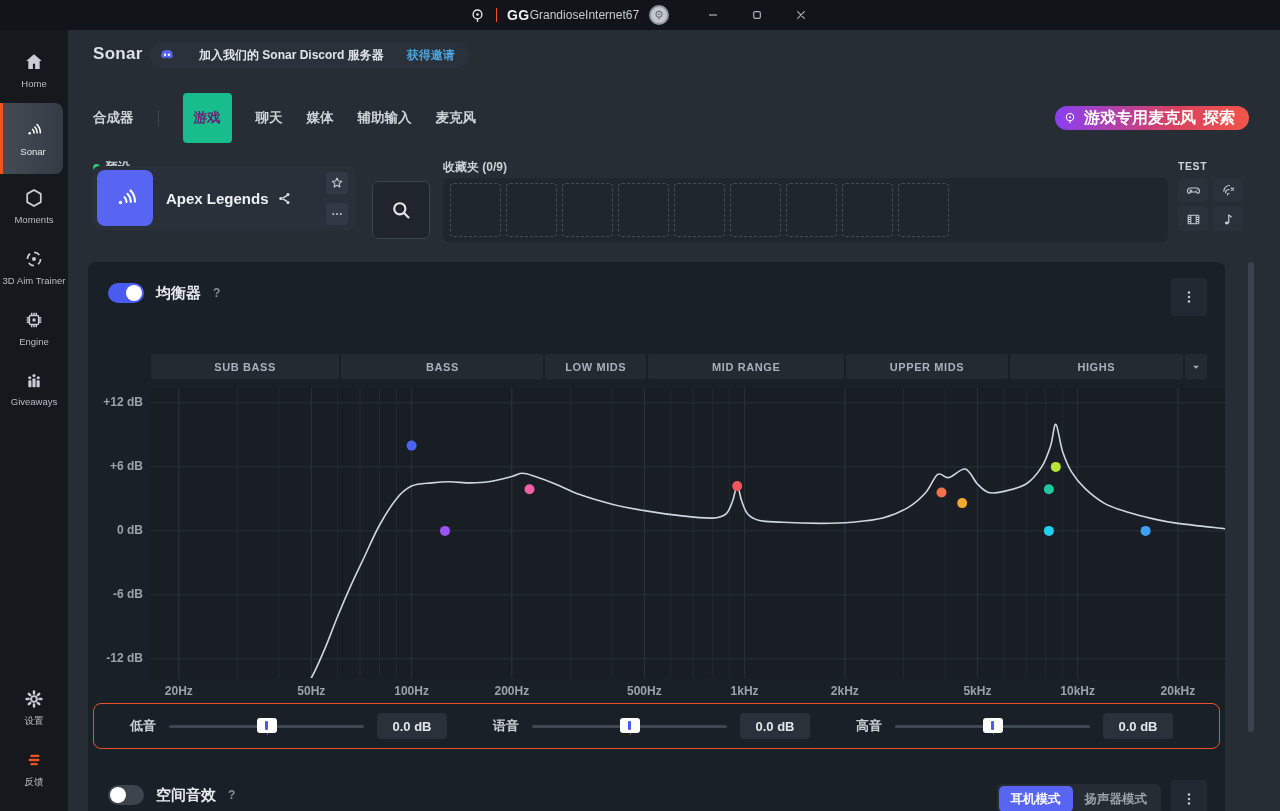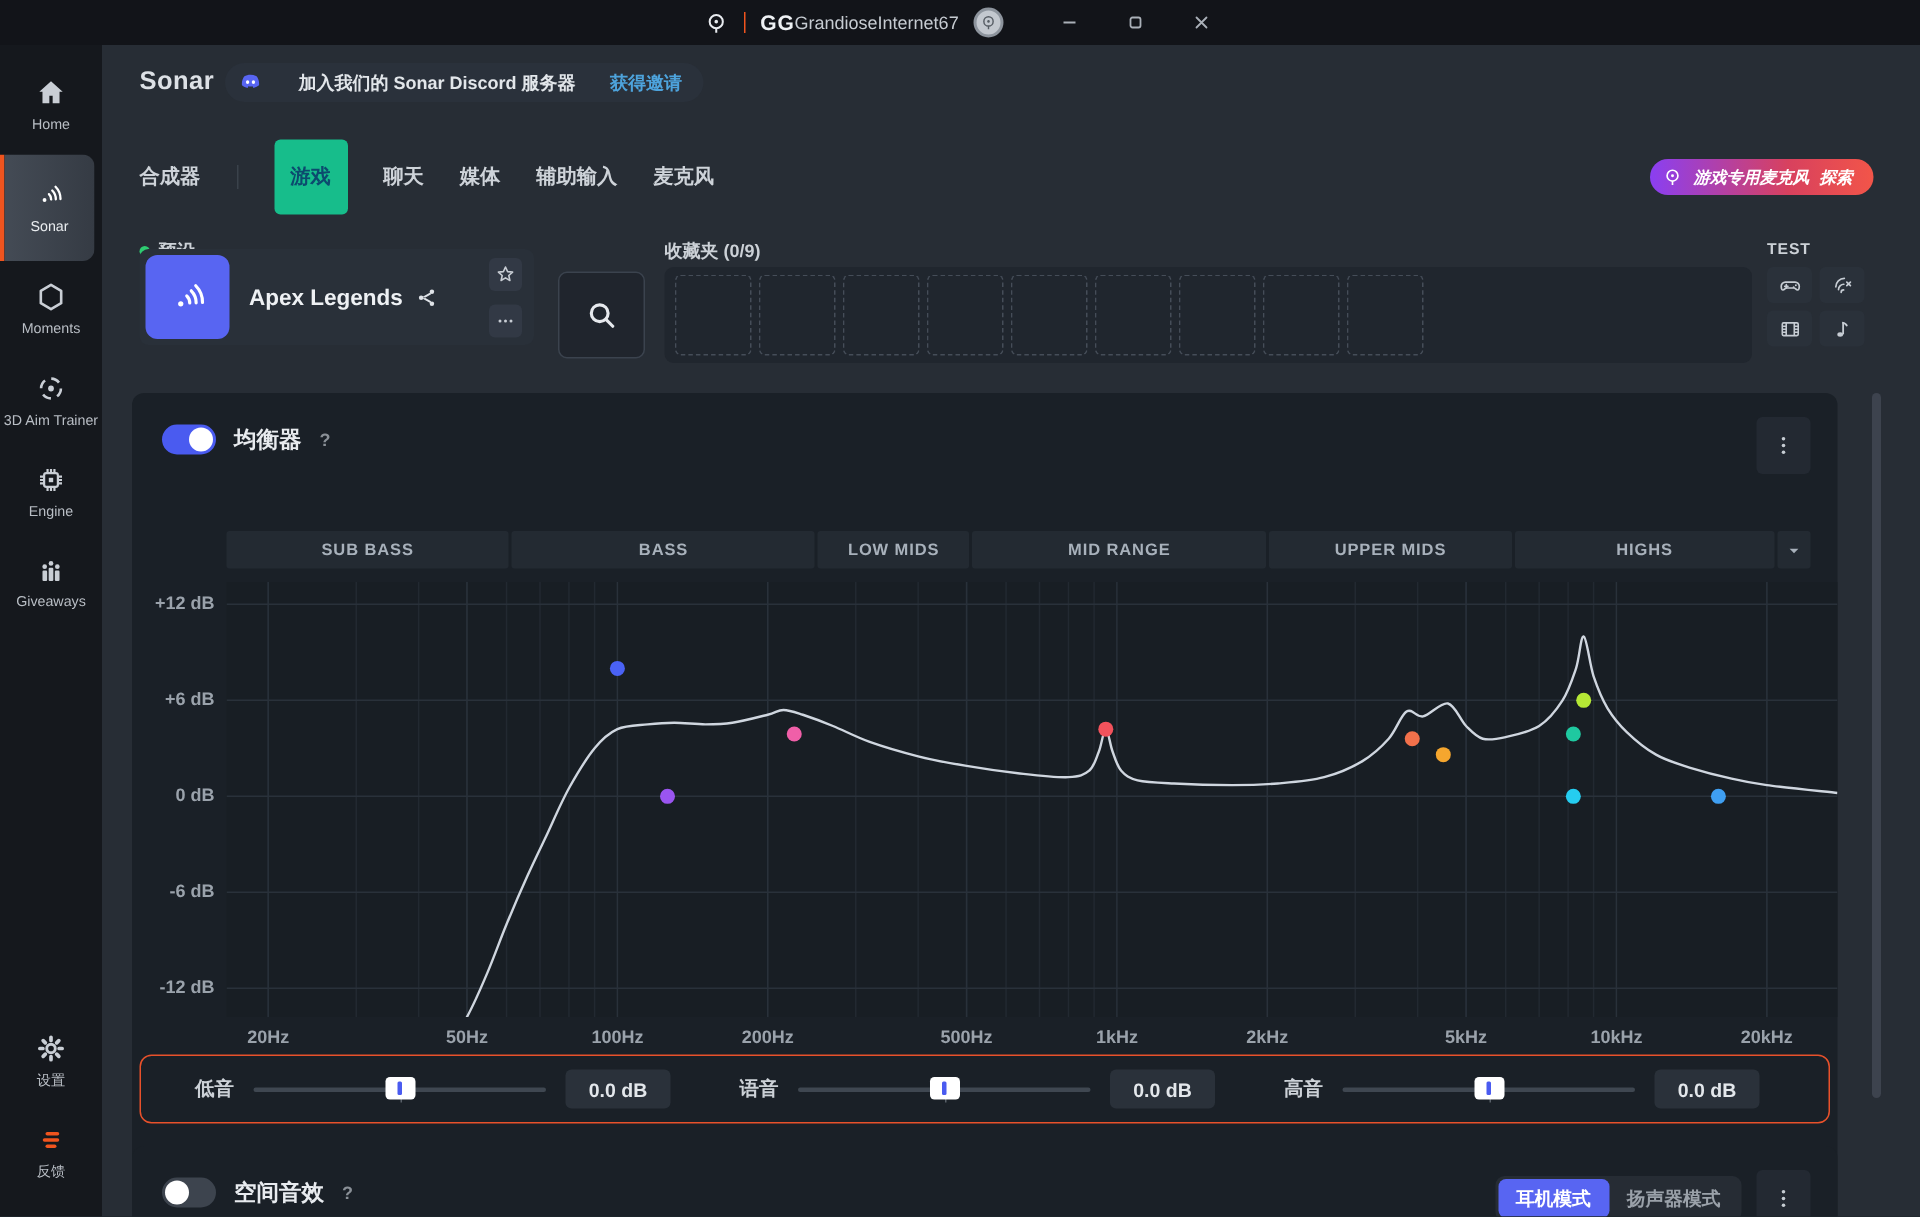--- a/index.html
+++ b/index.html
@@ -36,27 +36,27 @@
   .main{flex:1;position:relative;overflow:hidden;background:#272d35;}
   .page-title{position:absolute;left:25px;top:14px;color:#dde1e6;font-size:17px;font-weight:bold;letter-spacing:.3px;}
   .discord-pill{position:absolute;left:82px;top:12px;height:26px;background:#2a313b;border-radius:13px;
     display:flex;align-items:center;gap:23px;padding:0 14px 0 8px;cursor:pointer;}
   .discord-pill .icon{width:18px;height:18px;}
   .discord-text{color:#e2e6ea;font-size:12px;font-weight:bold;}
   .discord-link{color:#4da3dc;font-size:12px;font-weight:bold;cursor:pointer;}
 
   .tabs-row{position:absolute;left:25px;top:74px;display:flex;align-items:center;gap:24px;height:28px;}
   .tab{color:#ced3d9;font-size:13.5px;font-weight:bold;cursor:pointer;padding:6px 0;}
-  .tab.active{background:#17bd8b;color:#0c4a6e;border-radius:4px;padding:16px 11px;}
+  .tab.active{background:#17bd8b;color:#701a75;border-radius:4px;padding:16px 11px;}
   .tabs-divider{width:1px;height:16px;background:#3a424b;}
   .promo-pill{position:absolute;right:31px;top:76px;height:24px;border-radius:12px;
     background:linear-gradient(90deg,#8a3ff2,#d8415e 62%,#f25549);display:flex;align-items:center;gap:7px;
     padding:0 14px 0 8px;cursor:pointer;}
   .promo-pill .icon{width:14px;height:14px;color:#fff;}
-  .promo-text,.promo-cta{color:#fff;font-size:11px;font-weight:bold;font-style:italic;}
+  .promo-text,.promo-cta{color:#fff;font-size:16px;font-weight:bold;}
 
   .sec-label{position:absolute;color:#ccd1d7;font-size:12px;font-weight:bold;display:flex;align-items:center;gap:6px;}
   .dot-green{width:7px;height:7px;border-radius:50%;background:#2ecc71;display:inline-block;}
 
   .apex-card{position:absolute;left:25px;top:136px;width:263px;height:64px;background:#293039;border-radius:6px;display:flex;align-items:center;}
   .apex-tile{width:56px;height:56px;margin-left:4px;border-radius:8px;background:#5865f2;display:flex;align-items:center;justify-content:center;}
   .apex-tile .icon{width:30px;height:30px;color:#fff;}
   .apex-name{color:#eef1f4;font-size:15px;font-weight:bold;margin-left:13px;display:flex;align-items:center;gap:8px;}
   .apex-name .icon{width:15px;height:15px;color:#dfe3e8;cursor:pointer;}
   .apex-btns{margin-left:auto;margin-right:8px;display:flex;flex-direction:column;gap:9px;}

